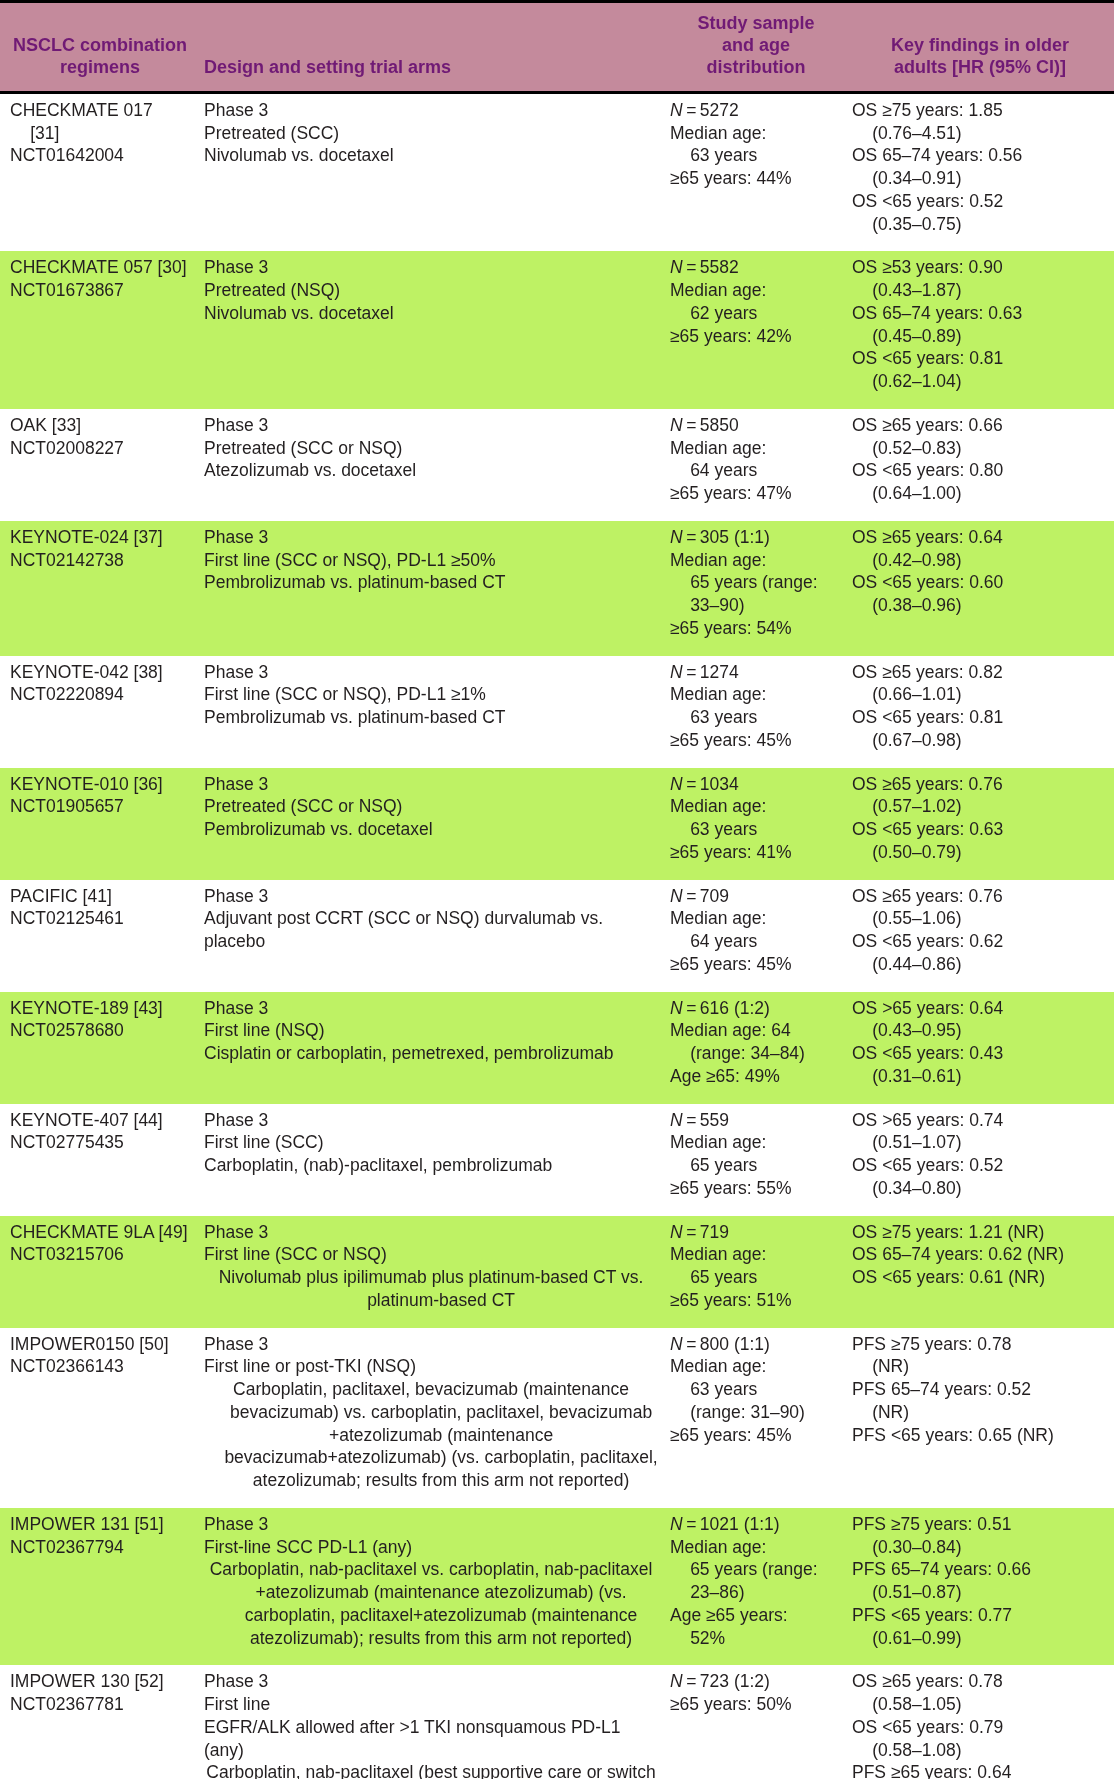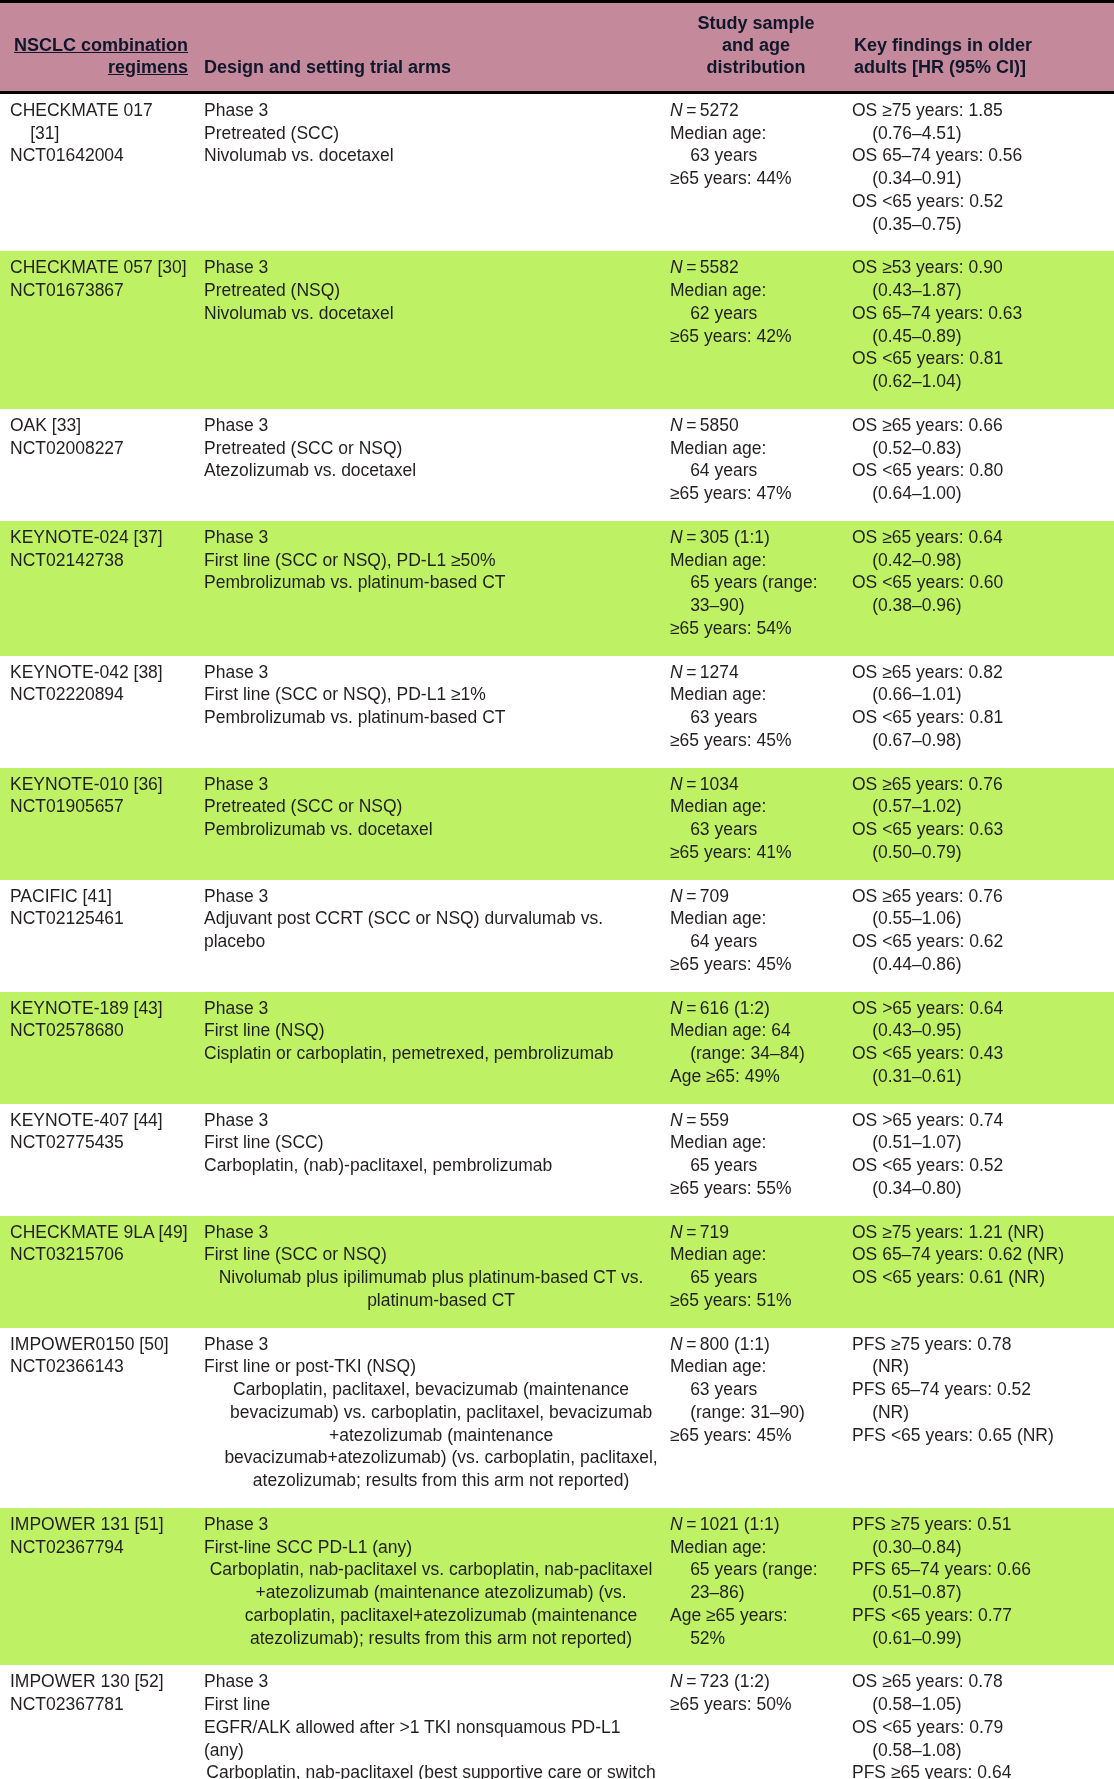--- a/index.html
+++ b/index.html
@@ -25,32 +25,32 @@
   }
   
   col.c-regimen { width: 196px; }
   col.c-design  { width: 470px; }
   col.c-sample  { width: 180px; }
   col.c-findings{ width: 268px; }
 
   
   thead th {
     background: #c48a9c;
-    color: #0f172a;
+    color: #701a75;
     font-weight: bold;
     font-size: 18px;
     line-height: 1.22;
     padding: 10px 8px 12px 8px;
     vertical-align: bottom;
     border: none;
   }
-  thead th.h-regimen { text-align: right; padding-left: 12px; text-decoration: underline; }
+  thead th.h-regimen { text-align: center; padding-left: 12px; }
   thead th.h-design  { text-align: left; }
   thead th.h-sample  { text-align: center; }
-  thead th.h-findings{ text-align: left; }
+  thead th.h-findings{ text-align: center; }
   thead tr.head-row { border-top: 3px solid #000; }
   thead tr.head-row th { border-bottom: 3px solid #000; }
 
   
   tbody td {
     vertical-align: top;
     padding: 5px 8px 16px 8px;
     border: none;
   }
   tbody tr.shade td { background: #bef264; }

